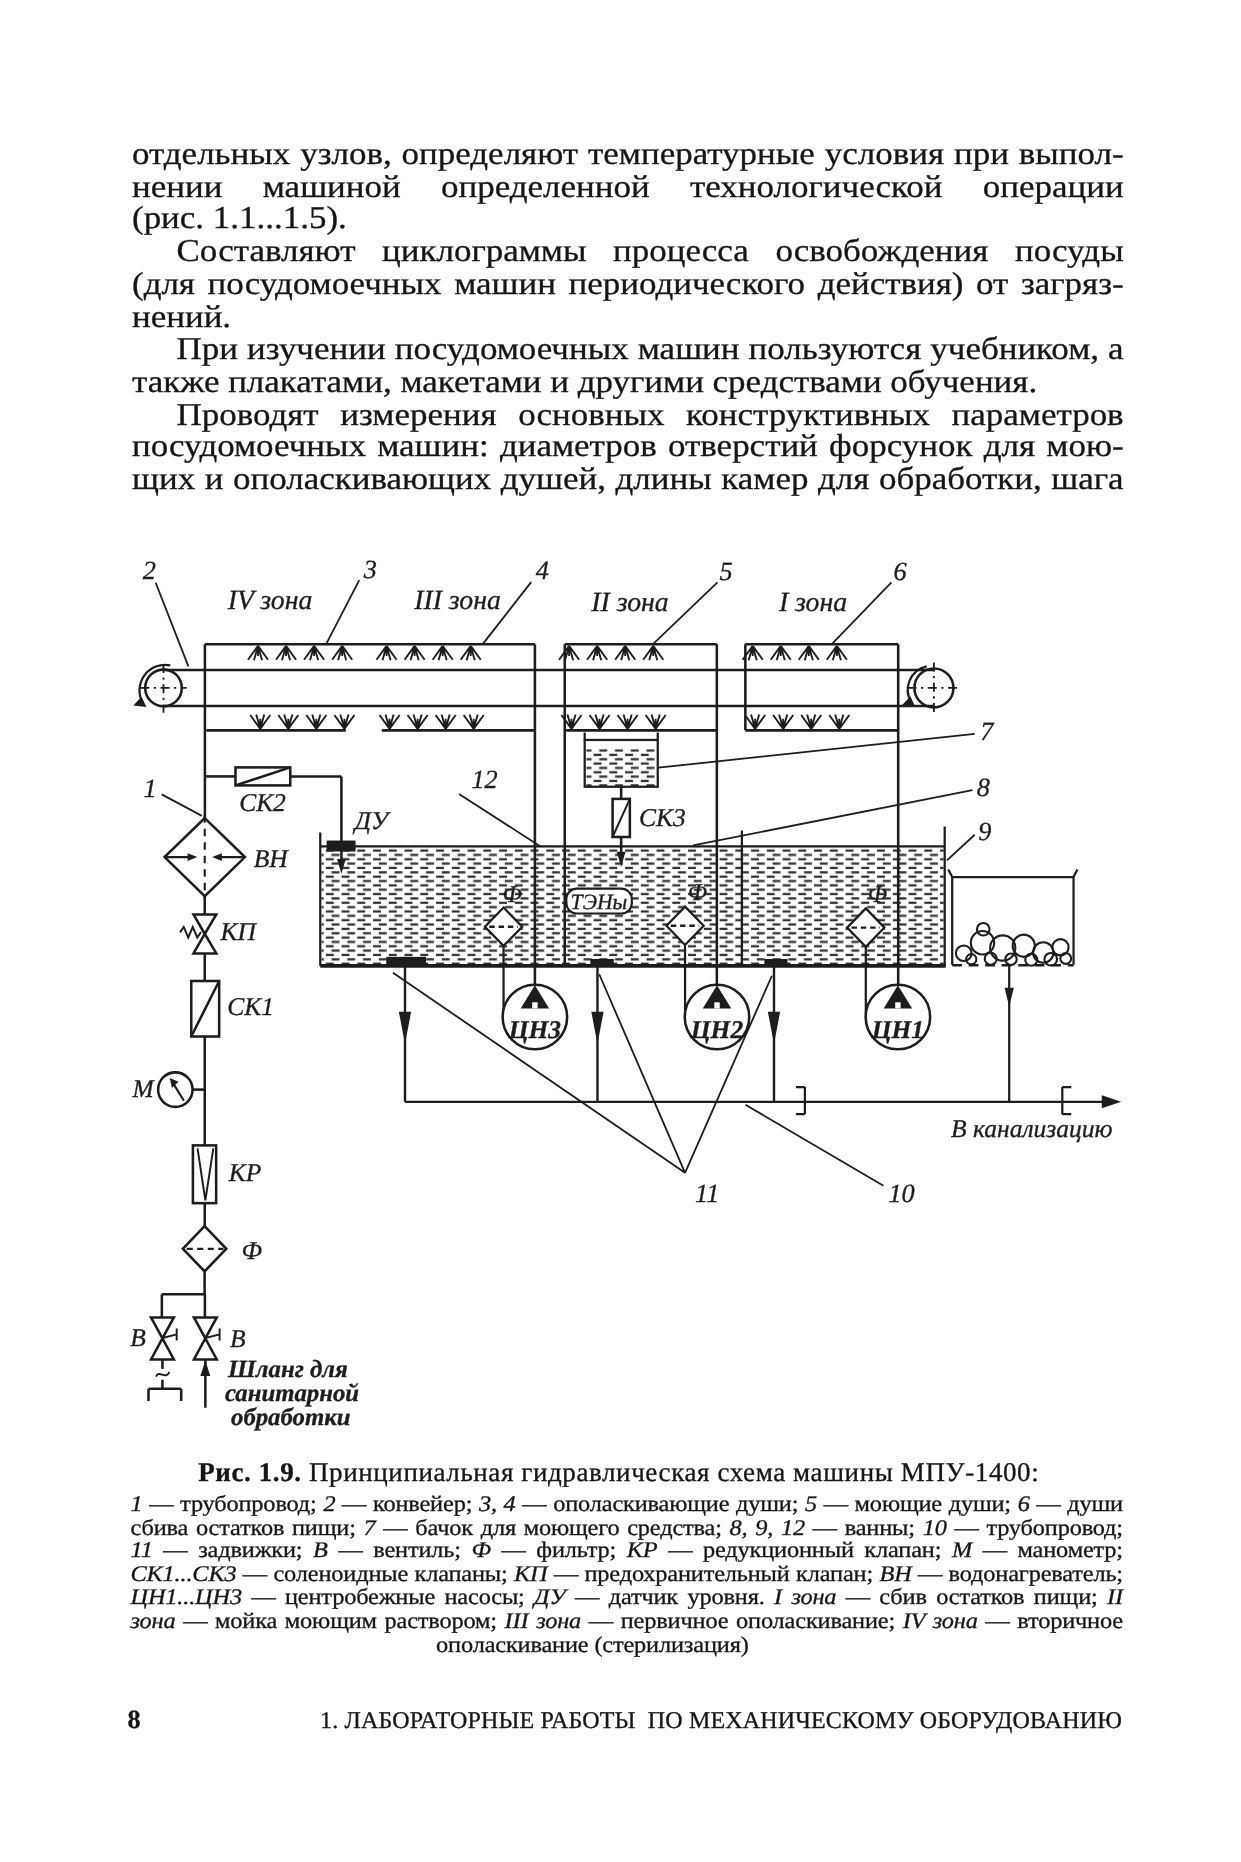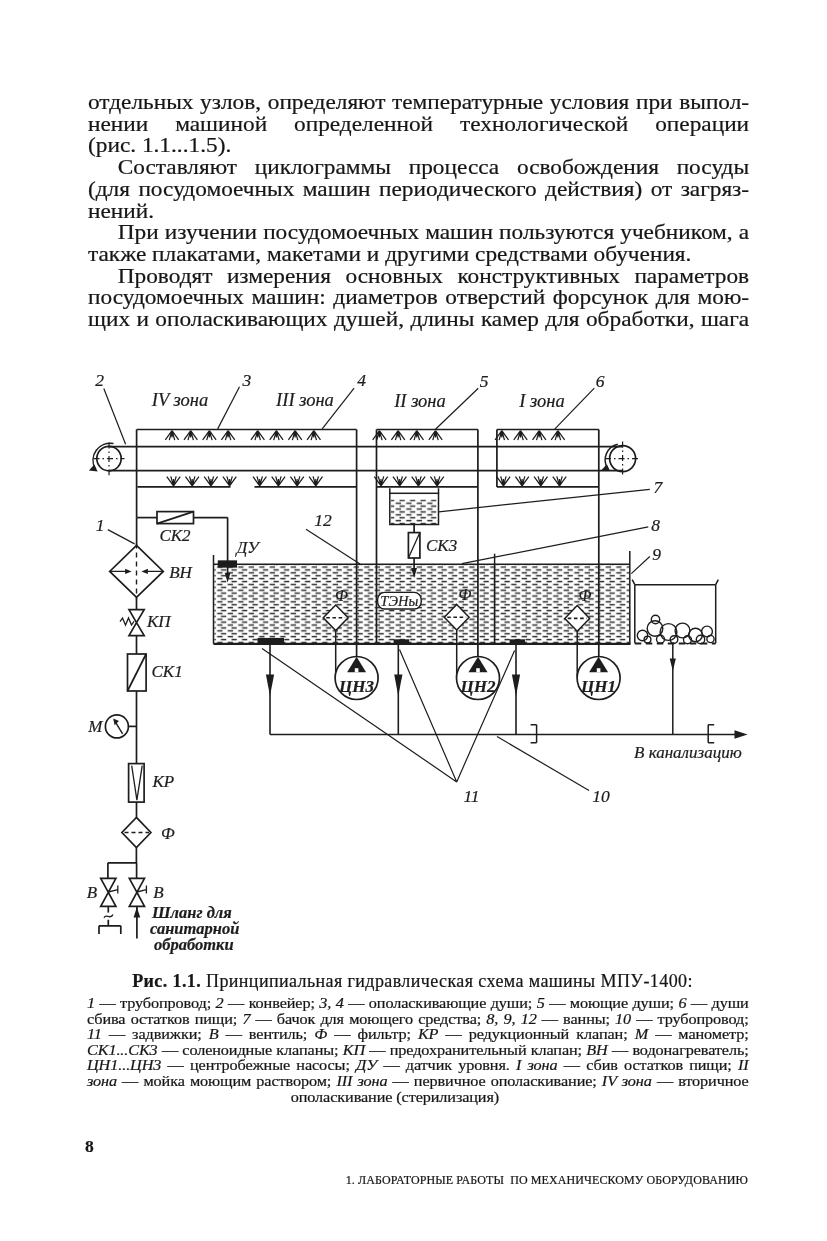--- a/index.html
+++ b/index.html
@@ -9,21 +9,21 @@
 .top{position:absolute;left:88px;top:92px;width:601px;font-size:21.2px;line-height:21.7px;
  transform:translateZ(0) scaleX(1.1);transform-origin:0 0}
 .ln{white-space:nowrap}
 .j{text-align:justify;text-align-last:justify;white-space:normal}
 .ind{text-indent:27px}
 .cap{position:absolute;left:82px;top:971px;transform:translateZ(0);width:661px;text-align:center;font-size:18px;letter-spacing:.4px}
 .leg{position:absolute;left:87px;top:996px;width:607px;font-size:14.9px;line-height:15.6px;
  letter-spacing:-0.1px;transform:translateZ(0) scaleX(1.09);transform-origin:0 0}
 .leg .c{text-align:center;padding-right:42px}
 .pg{position:absolute;left:85px;top:1136px;transform:translateZ(0);font-size:17.5px;font-weight:700}
-.foot{position:absolute;right:79px;top:1173px;transform:translateZ(0);font-size:12px;letter-spacing:.1px;
+.foot{position:absolute;right:79px;top:1139px;transform:translateZ(0);font-size:16px;letter-spacing:.1px;
  white-space:nowrap}
 i{font-style:italic}
 </style></head>
 <body>
 <div class="top">
     <div class="ln j ">отдельных узлов, определяют температурные условия при выпол-</div>
     <div class="ln j ">нении машиной определенной технологической операции</div>
     <div class="ln  ">(рис. 1.1...1.5).</div>
     <div class="ln j ind">Составляют циклограммы процесса освобождения посуды</div>
     <div class="ln j ">(для посудомоечных машин периодического действия) от загряз-</div>
@@ -246,21 +246,21 @@
       <text x="399.3" y="605.8" text-anchor="middle" font-size="14.5px">ТЭНы</text>
       <text x="356.6" y="692" text-anchor="middle" font-size="17px" font-weight="700">ЦН3</text>
       <text x="478" y="692" text-anchor="middle" font-size="17px" font-weight="700">ЦН2</text>
       <text x="598.6" y="692" text-anchor="middle" font-size="17px" font-weight="700">ЦН1</text>
       <text x="634" y="758" font-size="17px">В канализацию</text>
       <text x="152" y="918" font-size="16.5px" font-weight="700">Шланг для</text>
       <text x="150" y="934" font-size="16.5px" font-weight="700">санитарной</text>
       <text x="154" y="950" font-size="16.5px" font-weight="700">обработки</text>
     </g>
   </svg>
-<div class="cap"><b>Рис. 1.1.</b> Принципиальная гидравлическая схема машины МПУ-1400:</div>
+<div class="cap"><b>Рис. 1.9.</b> Принципиальная гидравлическая схема машины МПУ-1400:</div>
 <div class="leg">
     <div class="ln j"><i>1</i> — трубопровод; <i>2</i> — конвейер; <i>3, 4</i> — ополаскивающие души; <i>5</i> — моющие души; <i>6</i> — души</div>
     <div class="ln j">сбива остатков пищи; <i>7</i> — бачок для моющего средства; <i>8, 9, 12</i> — ванны; <i>10</i> — трубопровод;</div>
     <div class="ln j"><i>11</i> — задвижки; <i>В</i> — вентиль; <i>Ф</i> — фильтр; <i>КР</i> — редукционный клапан; <i>М</i> — манометр;</div>
     <div class="ln j"><i>СК1...СК3</i> — соленоидные клапаны; <i>КП</i> — предохранительный клапан; <i>ВН</i> — водонагреватель;</div>
     <div class="ln j"><i>ЦН1...ЦН3</i> — центробежные насосы; <i>ДУ</i> — датчик уровня. <i>I зона</i> — сбив остатков пищи; <i>II</i></div>
     <div class="ln j"><i>зона</i> — мойка моющим раствором; <i>III зона</i> — первичное ополаскивание; <i>IV зона</i> — вторичное</div>
     <div class="ln c">ополаскивание (стерилизация)</div>
   </div>
 <div class="pg">8</div>

